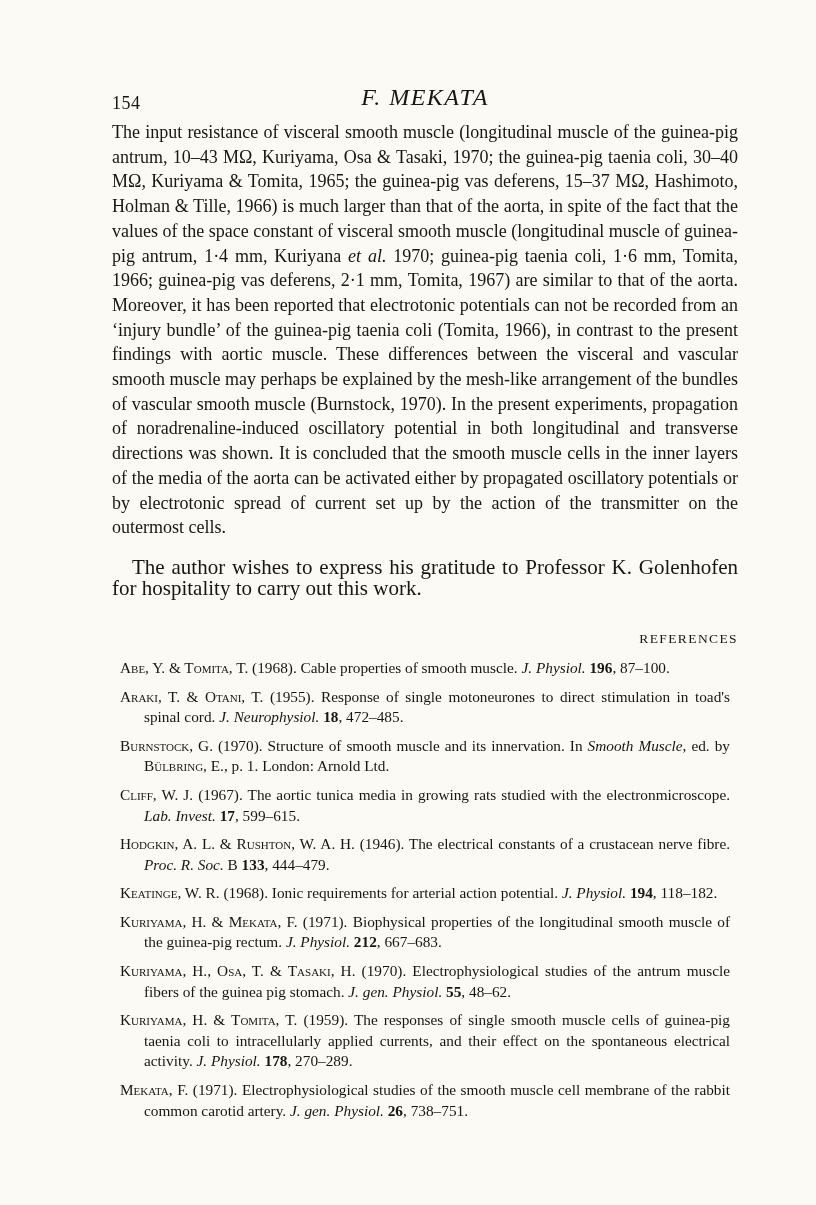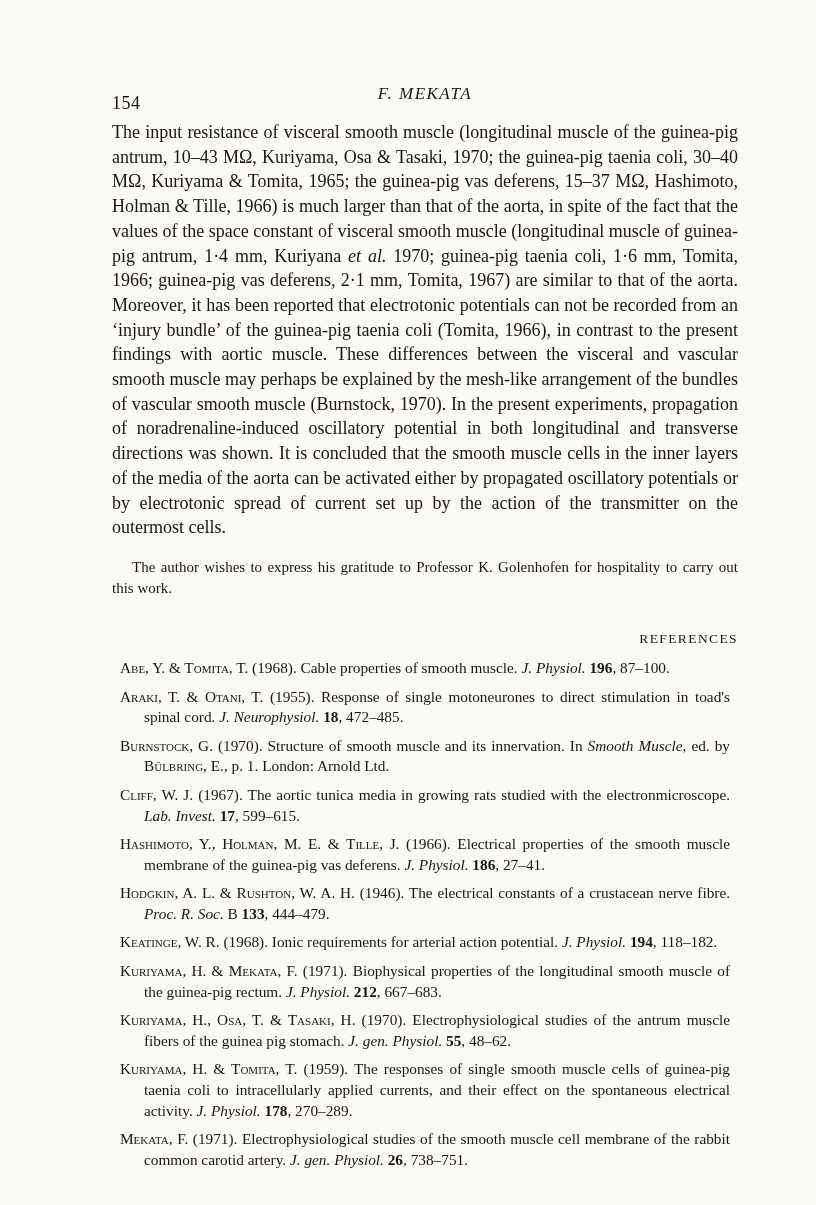--- a/index.html
+++ b/index.html
@@ -23,36 +23,36 @@
     position: absolute;
     left: 0; top: 9px;
     font-size: 18px;
     letter-spacing: 0.5px;
   }
   .running-title {
     position: absolute;
     left: 0; right: 0; top: 0;
     text-align: center;
     font-style: italic;
-    font-size: 17px;
+    font-size: 24px;
     letter-spacing: 1.5px;
   }
 
   .body-par {
     width: 626px;
     margin: 0;
     font-size: 18px;
     line-height: 24.7px;
     text-align: justify;
   }
 
   .ack {
     width: 626px;
     margin: 17px 0 0 0;
-    font-size: 15px;
+    font-size: 21px;
     line-height: 21px;
     text-align: justify;
     text-indent: 20px;
   }
 
   .refs-head {
     width: 626px;
     margin: 32px 0 0 0;
     text-align: right;
     font-size: 13.5px;
@@ -88,21 +88,20 @@
 
   <p class="ack">The author wishes to express his gratitude to Professor K. Golenhofen for hospitality to carry out this work.</p>
 
   <h2 class="refs-head">REFERENCES</h2>
 
   <div class="refs">
       <p class="ref"><span class="sc">Abe, Y. &amp; Tomita, T.</span><span> (1968). Cable properties of smooth muscle. </span><span class="i">J. Physiol.</span><span> </span><span class="b">196</span><span>, 87–100.</span></p>
       <p class="ref"><span class="sc">Araki, T. &amp; Otani, T.</span><span> (1955). Response of single motoneurones to direct stimulation in toad's spinal cord. </span><span class="i">J. Neurophysiol.</span><span> </span><span class="b">18</span><span>, 472–485.</span></p>
       <p class="ref"><span class="sc">Burnstock, G.</span><span> (1970). Structure of smooth muscle and its innervation. In </span><span class="i">Smooth Muscle</span><span>, ed. by </span><span class="sc">Bülbring, E.</span><span>, p. 1. London: Arnold Ltd.</span></p>
       <p class="ref"><span class="sc">Cliff, W. J.</span><span> (1967). The aortic tunica media in growing rats studied with the electronmicroscope. </span><span class="i">Lab. Invest.</span><span> </span><span class="b">17</span><span>, 599–615.</span></p>
-      <p class="ref"><span class="sc">Hashimoto, Y., Holman, M. E. &amp; Tille, J.</span><span> (1966). Electrical properties of the smooth muscle membrane of the guinea-pig vas deferens. </span><span class="i">J. Physiol.</span><span> </span><span class="b">186</span><span>, 27–41.</span></p>
       <p class="ref"><span class="sc">Hodgkin, A. L. &amp; Rushton, W. A. H.</span><span> (1946). The electrical constants of a crustacean nerve fibre. </span><span class="i">Proc. R. Soc.</span><span> B </span><span class="b">133</span><span>, 444–479.</span></p>
       <p class="ref"><span class="sc">Keatinge, W. R.</span><span> (1968). Ionic requirements for arterial action potential. </span><span class="i">J. Physiol.</span><span> </span><span class="b">194</span><span>, 118–182.</span></p>
       <p class="ref"><span class="sc">Kuriyama, H. &amp; Mekata, F.</span><span> (1971). Biophysical properties of the longitudinal smooth muscle of the guinea-pig rectum. </span><span class="i">J. Physiol.</span><span> </span><span class="b">212</span><span>, 667–683.</span></p>
       <p class="ref"><span class="sc">Kuriyama, H., Osa, T. &amp; Tasaki, H.</span><span> (1970). Electrophysiological studies of the antrum muscle fibers of the guinea pig stomach. </span><span class="i">J. gen. Physiol.</span><span> </span><span class="b">55</span><span>, 48–62.</span></p>
       <p class="ref"><span class="sc">Kuriyama, H. &amp; Tomita, T.</span><span> (1959). The responses of single smooth muscle cells of guinea-pig taenia coli to intracellularly applied currents, and their effect on the spontaneous electrical activity. </span><span class="i">J. Physiol.</span><span> </span><span class="b">178</span><span>, 270–289.</span></p>
       <p class="ref"><span class="sc">Mekata, F.</span><span> (1971). Electrophysiological studies of the smooth muscle cell membrane of the rabbit common carotid artery. </span><span class="i">J. gen. Physiol.</span><span> </span><span class="b">26</span><span>, 738–751.</span></p>
     </div>
 
 </div>
 

